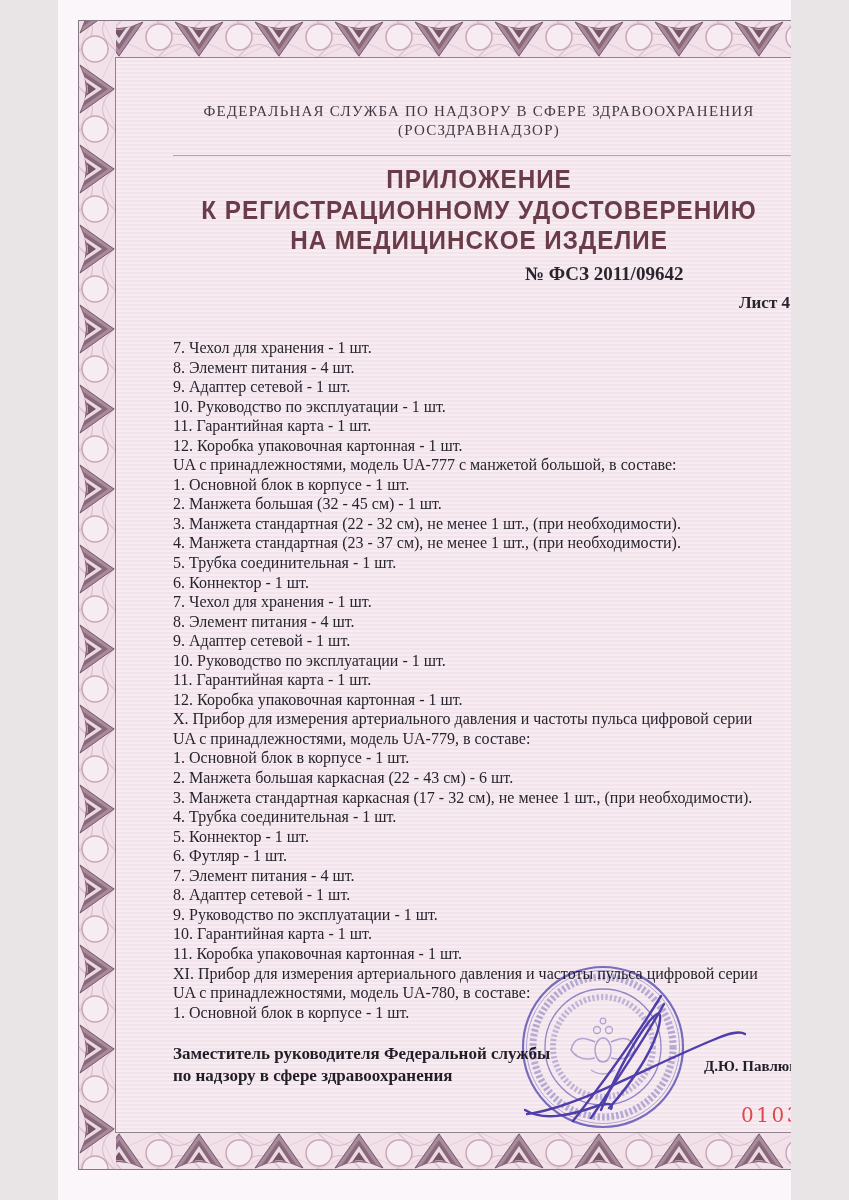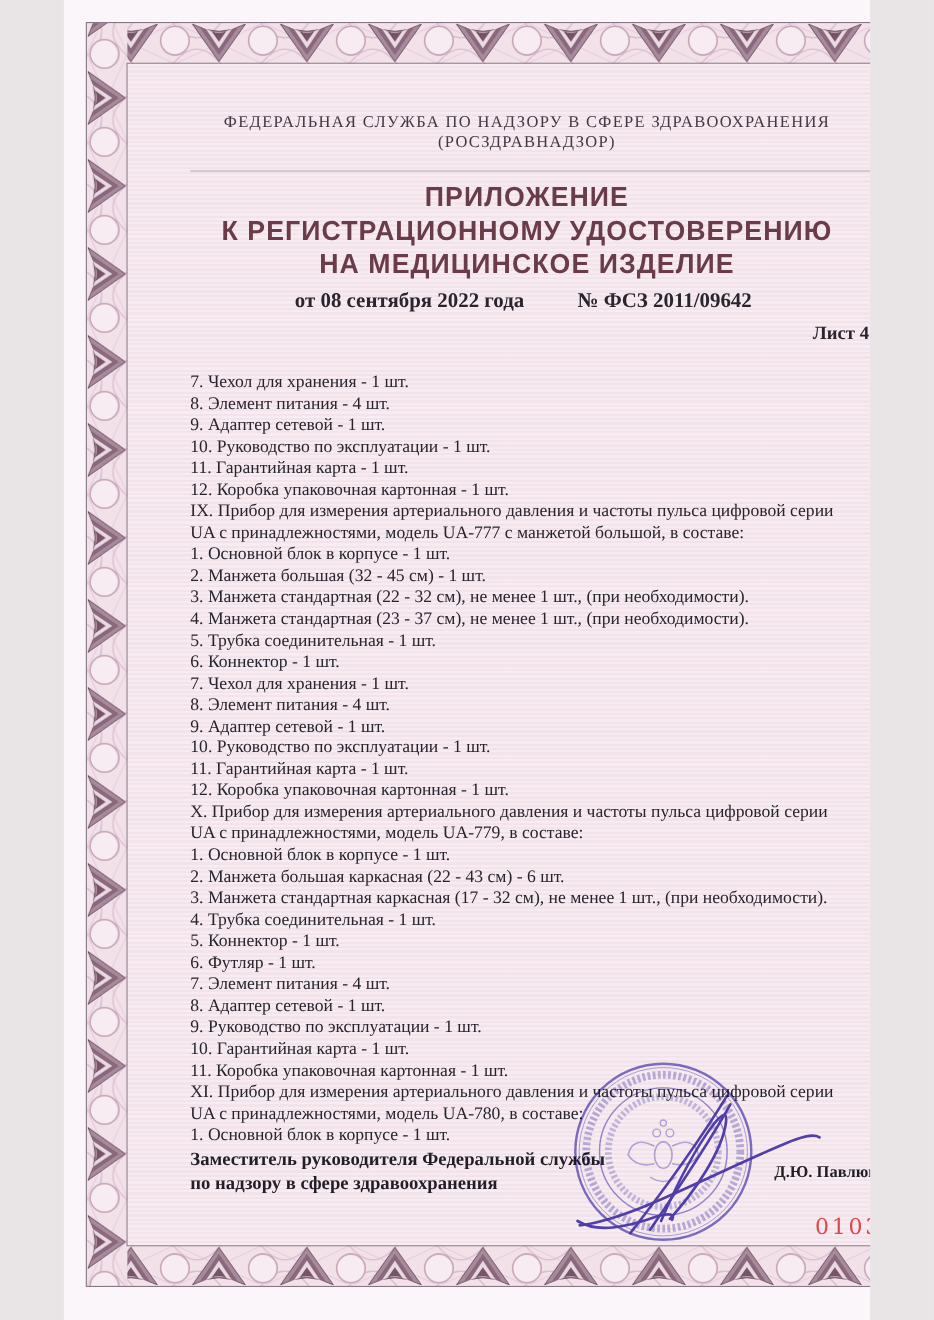--- a/index.html
+++ b/index.html
@@ -147,34 +147,32 @@
 
     <div class="divider"></div>
 
     <div class="title">
       <div>ПРИЛОЖЕНИЕ</div>
       <div>К РЕГИСТРАЦИОННОМУ УДОСТОВЕРЕНИЮ</div>
       <div>НА МЕДИЦИНСКОЕ ИЗДЕЛИЕ</div>
     </div>
 
     <div class="date-row">
-      <span class="date-label">от 08 сентября 2022 года</span>
       <span class="number-label">№ ФСЗ 2011/09642</span>
     </div>
 
     <div class="sheet-label">Лист 4</div>
 
     <div class="body-lines">
         <div class="doc-line">7. Чехол для хранения - 1 шт.</div>
         <div class="doc-line">8. Элемент питания - 4 шт.</div>
         <div class="doc-line">9. Адаптер сетевой - 1 шт.</div>
         <div class="doc-line">10. Руководство по эксплуатации - 1 шт.</div>
         <div class="doc-line">11. Гарантийная карта - 1 шт.</div>
         <div class="doc-line">12. Коробка упаковочная картонная - 1 шт.</div>
-        <div class="doc-line">IX. Прибор для измерения артериального давления и частоты пульса цифровой серии</div>
         <div class="doc-line">UA с принадлежностями, модель UA-777 с манжетой большой, в составе:</div>
         <div class="doc-line">1. Основной блок в корпусе - 1 шт.</div>
         <div class="doc-line">2. Манжета большая (32 - 45 см) - 1 шт.</div>
         <div class="doc-line">3. Манжета стандартная (22 - 32 см), не менее 1 шт., (при необходимости).</div>
         <div class="doc-line">4. Манжета стандартная (23 - 37 см), не менее 1 шт., (при необходимости).</div>
         <div class="doc-line">5. Трубка соединительная - 1 шт.</div>
         <div class="doc-line">6. Коннектор - 1 шт.</div>
         <div class="doc-line">7. Чехол для хранения - 1 шт.</div>
         <div class="doc-line">8. Элемент питания - 4 шт.</div>
         <div class="doc-line">9. Адаптер сетевой - 1 шт.</div>

